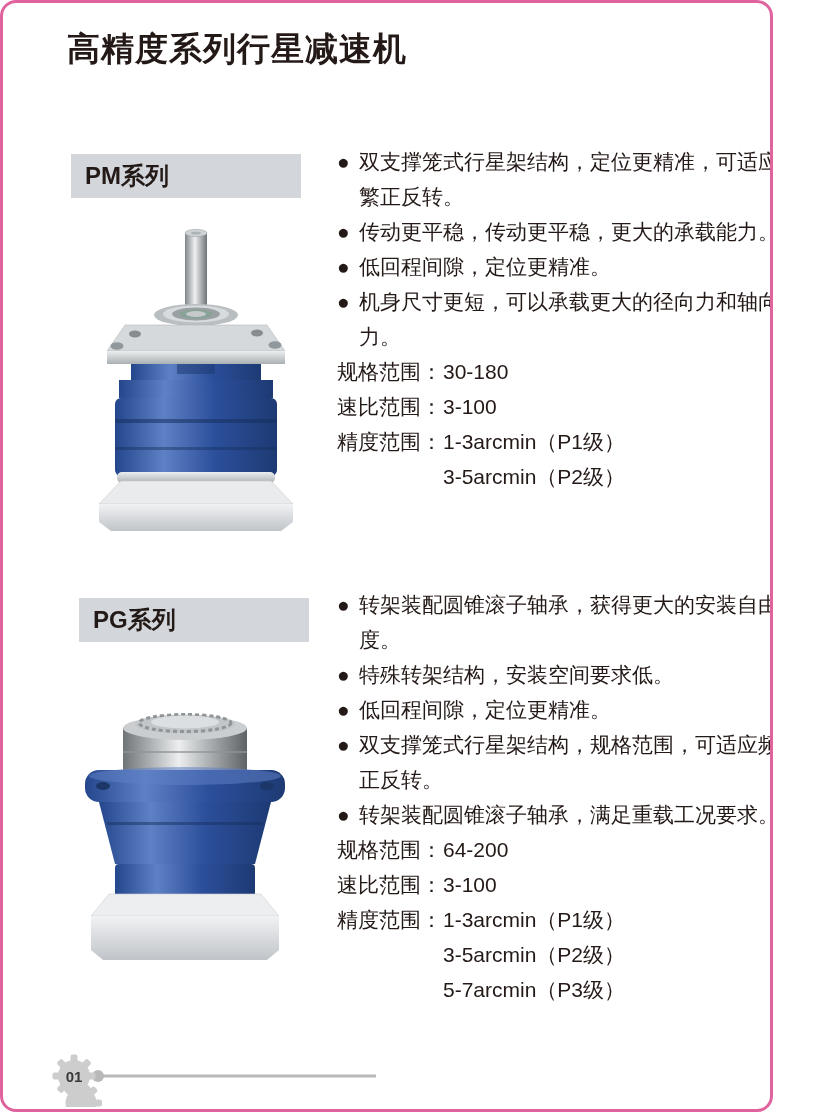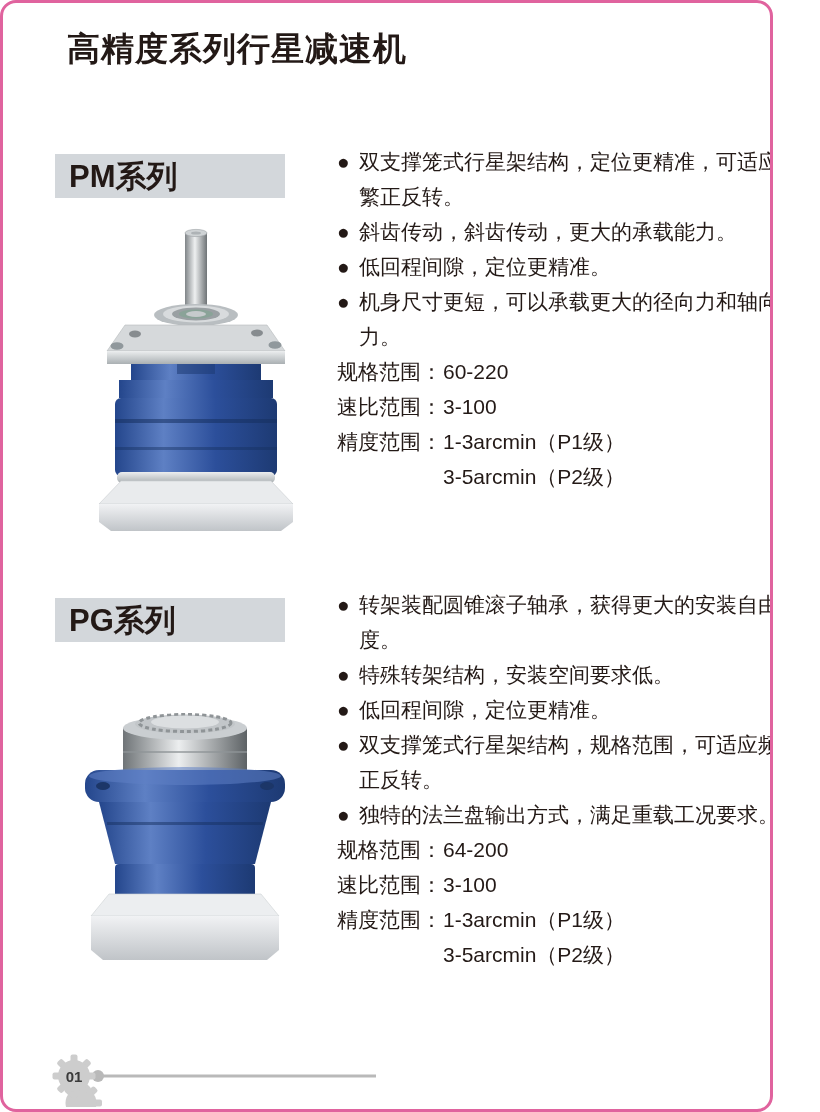--- a/index.html
+++ b/index.html
@@ -6,26 +6,26 @@
   .page{
     position:relative;width:773px;height:1112px;background:#fff;
     border:3px solid #e0639e;border-radius:16px;box-sizing:border-box;
     overflow:hidden;font-family:"Liberation Sans",sans-serif;color:#231916;
   }
   .title{
     position:absolute;left:64px;top:24px;margin:0;
     font-size:33px;font-weight:800;letter-spacing:1px;color:#231916;
   }
   .series-header{
-    position:absolute;left:52px;width:230px;height:44px;
-    background:#d3d7db;display:flex;align-items:flex-end;
-    font-size:31px;font-weight:700;padding-left:14px;box-sizing:border-box;
+    position:absolute;left:68px;width:230px;height:44px;
+    background:#d3d7db;display:flex;align-items:center;
+    font-size:24px;font-weight:700;padding-left:14px;box-sizing:border-box;
   }
   .series-header.pm{top:151px;}
-  .series-header.pg{top:595px;}
+  .series-header.pg{top:595px;margin-left:8px;}
   .product-image{position:absolute;}
   .product-image.pm{left:88px;top:220px;width:210px;height:312px;}
   .product-image.pg{left:62px;top:703px;width:240px;height:262px;}
   .info-col{
     position:absolute;left:334px;width:466px;
     font-size:21px;line-height:35px;color:#231916;
   }
   .info-col.pm{top:141px;}
   .info-col.pg{top:584px;}
   .bullet{display:flex;}
@@ -102,33 +102,33 @@
     </svg>
   </div>
 
   <div class="info-col pm">
     <div class="bullet">
       <span class="bmark">●</span>
       <span class="btext">双支撑笼式行星架结构，定位更精准，可适应频繁正反转。</span>
     </div>
     <div class="bullet">
       <span class="bmark">●</span>
-      <span class="btext">斜齿传动，斜齿传动，更大的承载能力。</span>
+      <span class="btext">传动更平稳，传动更平稳，更大的承载能力。</span>
     </div>
     <div class="bullet">
       <span class="bmark">●</span>
       <span class="btext">低回程间隙，定位更精准。</span>
     </div>
     <div class="bullet">
       <span class="bmark">●</span>
       <span class="btext">机身尺寸更短，可以承载更大的径向力和轴向力。</span>
     </div>
     <div class="spec">
       <span class="slabel">规格范围：</span>
-      <span class="svalue">60-220</span>
+      <span class="svalue">30-180</span>
     </div>
     <div class="spec">
       <span class="slabel">速比范围：</span>
       <span class="svalue">3-100</span>
     </div>
     <div class="spec">
       <span class="slabel">精度范围：</span>
       <span class="svalue">1-3arcmin（P1级）</span>
     </div>
     <div class="spec">
@@ -197,37 +197,41 @@
     <div class="bullet">
       <span class="bmark">●</span>
       <span class="btext">低回程间隙，定位更精准。</span>
     </div>
     <div class="bullet">
       <span class="bmark">●</span>
       <span class="btext">双支撑笼式行星架结构，规格范围，可适应频繁正反转。</span>
     </div>
     <div class="bullet">
       <span class="bmark">●</span>
-      <span class="btext">独特的法兰盘输出方式，满足重载工况要求。</span>
+      <span class="btext">转架装配圆锥滚子轴承，满足重载工况要求。</span>
     </div>
     <div class="spec">
       <span class="slabel">规格范围：</span>
       <span class="svalue">64-200</span>
     </div>
     <div class="spec">
       <span class="slabel">速比范围：</span>
       <span class="svalue">3-100</span>
     </div>
     <div class="spec">
       <span class="slabel">精度范围：</span>
       <span class="svalue">1-3arcmin（P1级）</span>
     </div>
     <div class="spec">
       <span class="slabel"></span>
       <span class="svalue">3-5arcmin（P2级）</span>
+    </div>
+    <div class="spec">
+      <span class="slabel"></span>
+      <span class="svalue">5-7arcmin（P3级）</span>
     </div>
   </div>
 
   <div class="footer">
     <svg width="340" height="56" viewBox="0 0 340 56">
       <rect x="44" y="23.5" width="281" height="3" fill="#b9b9b9"></rect>
       <circle cx="47" cy="25" r="6" fill="#b9b9b9"></circle>
 
       <g transform="translate(30,52)">
         <g fill="#cdcdcd">

